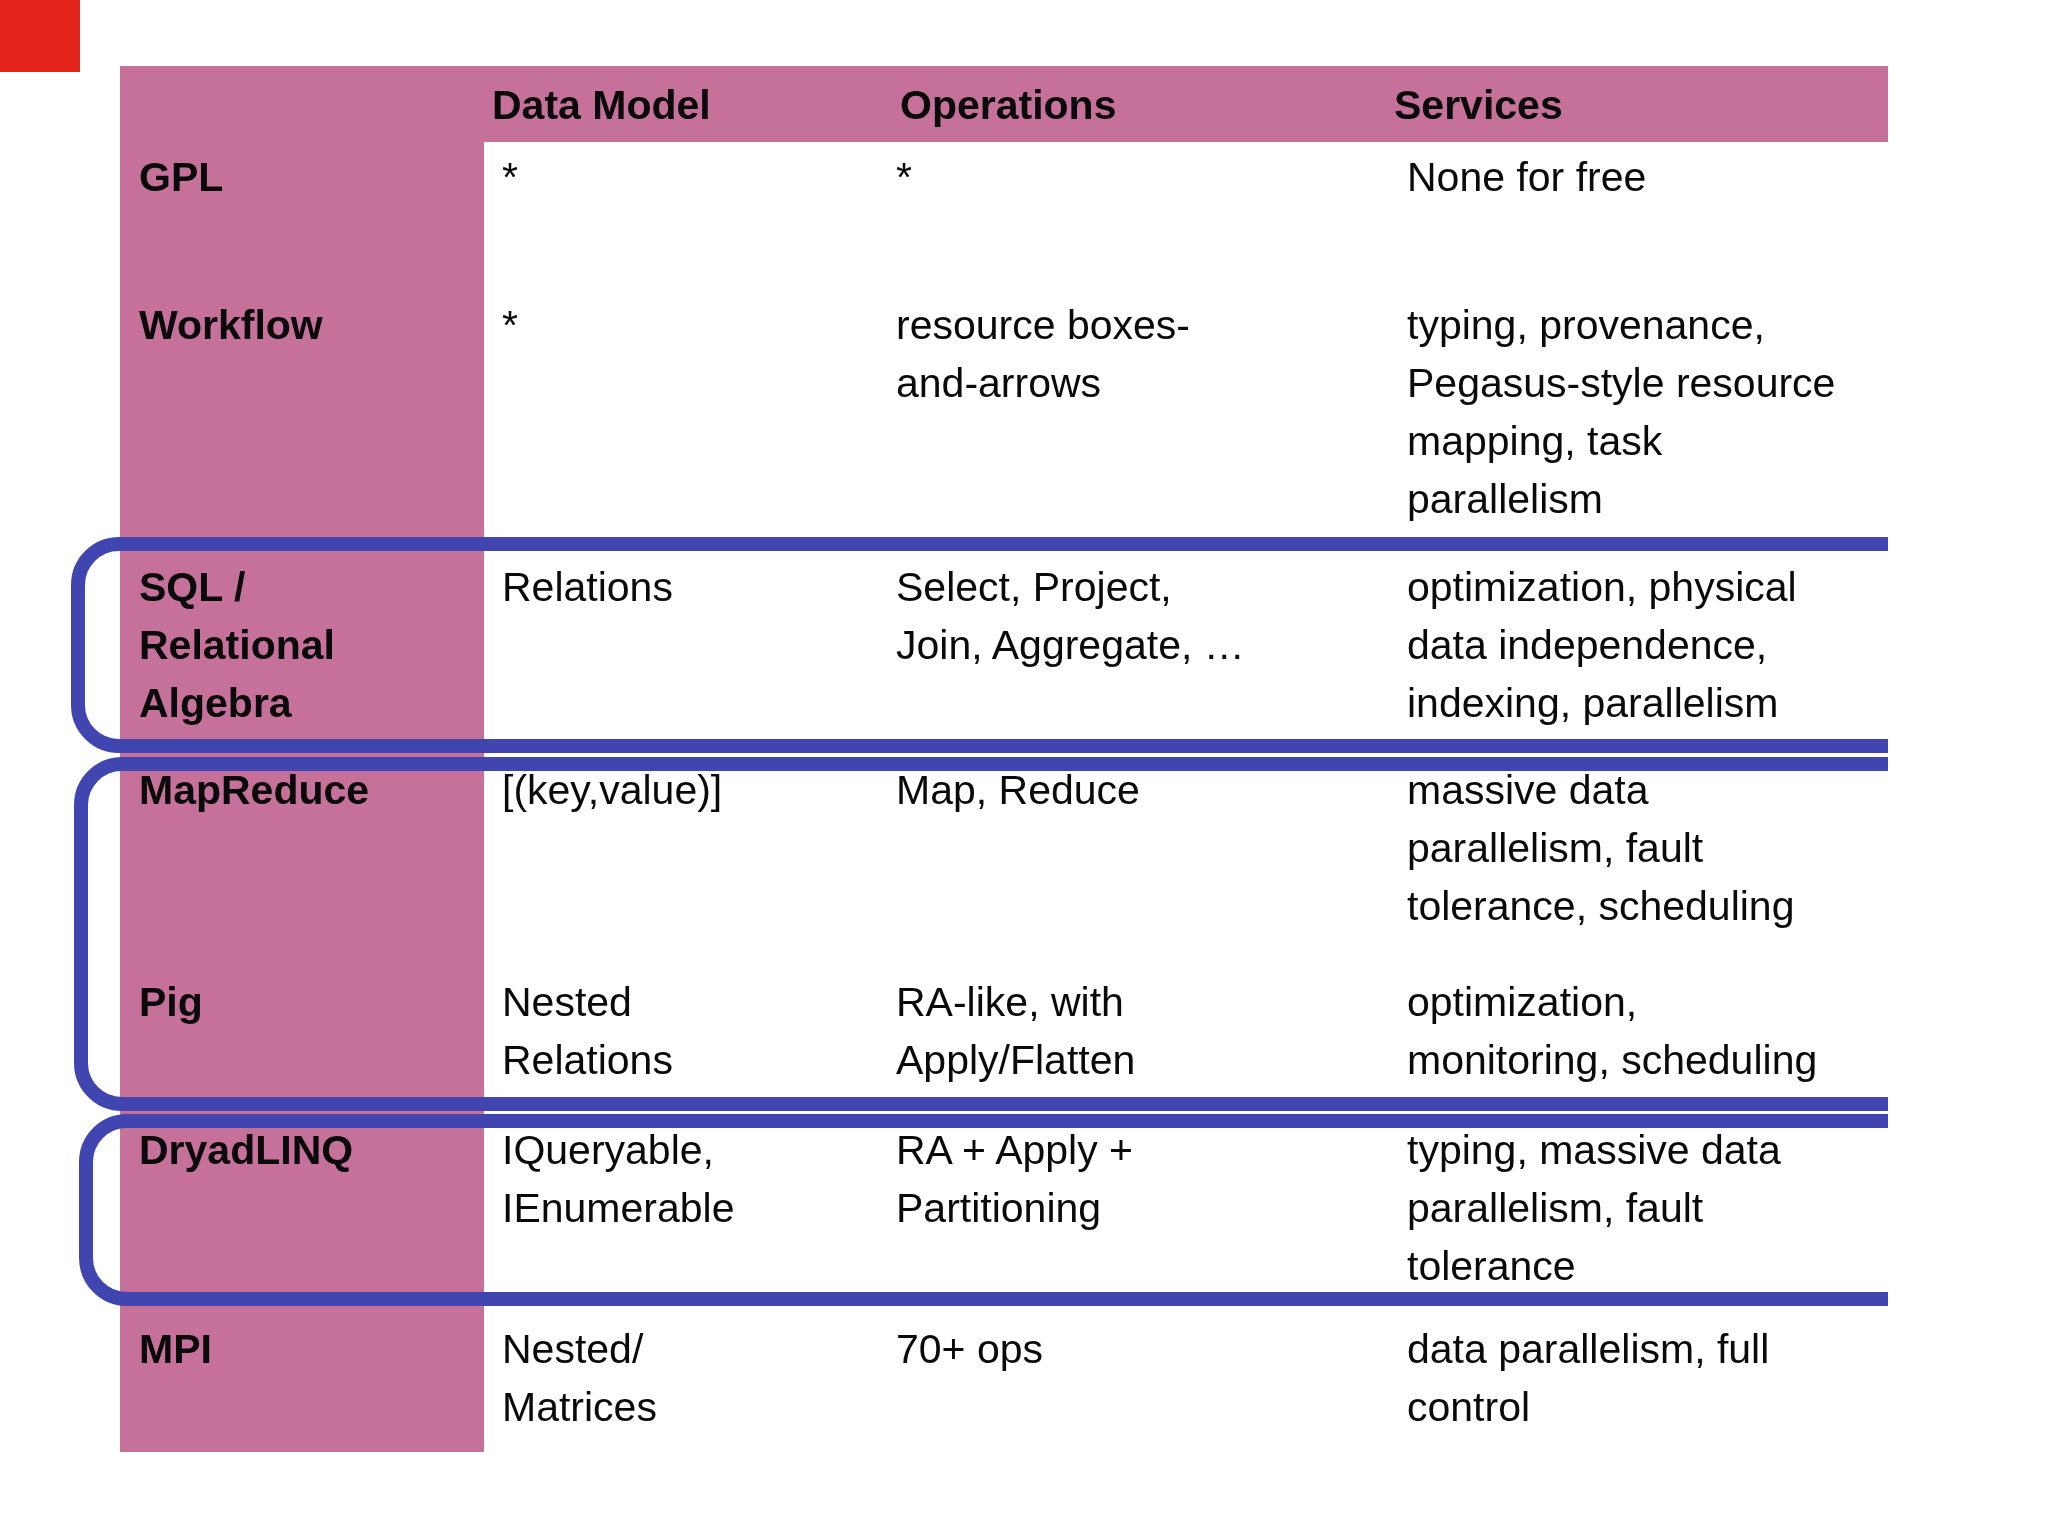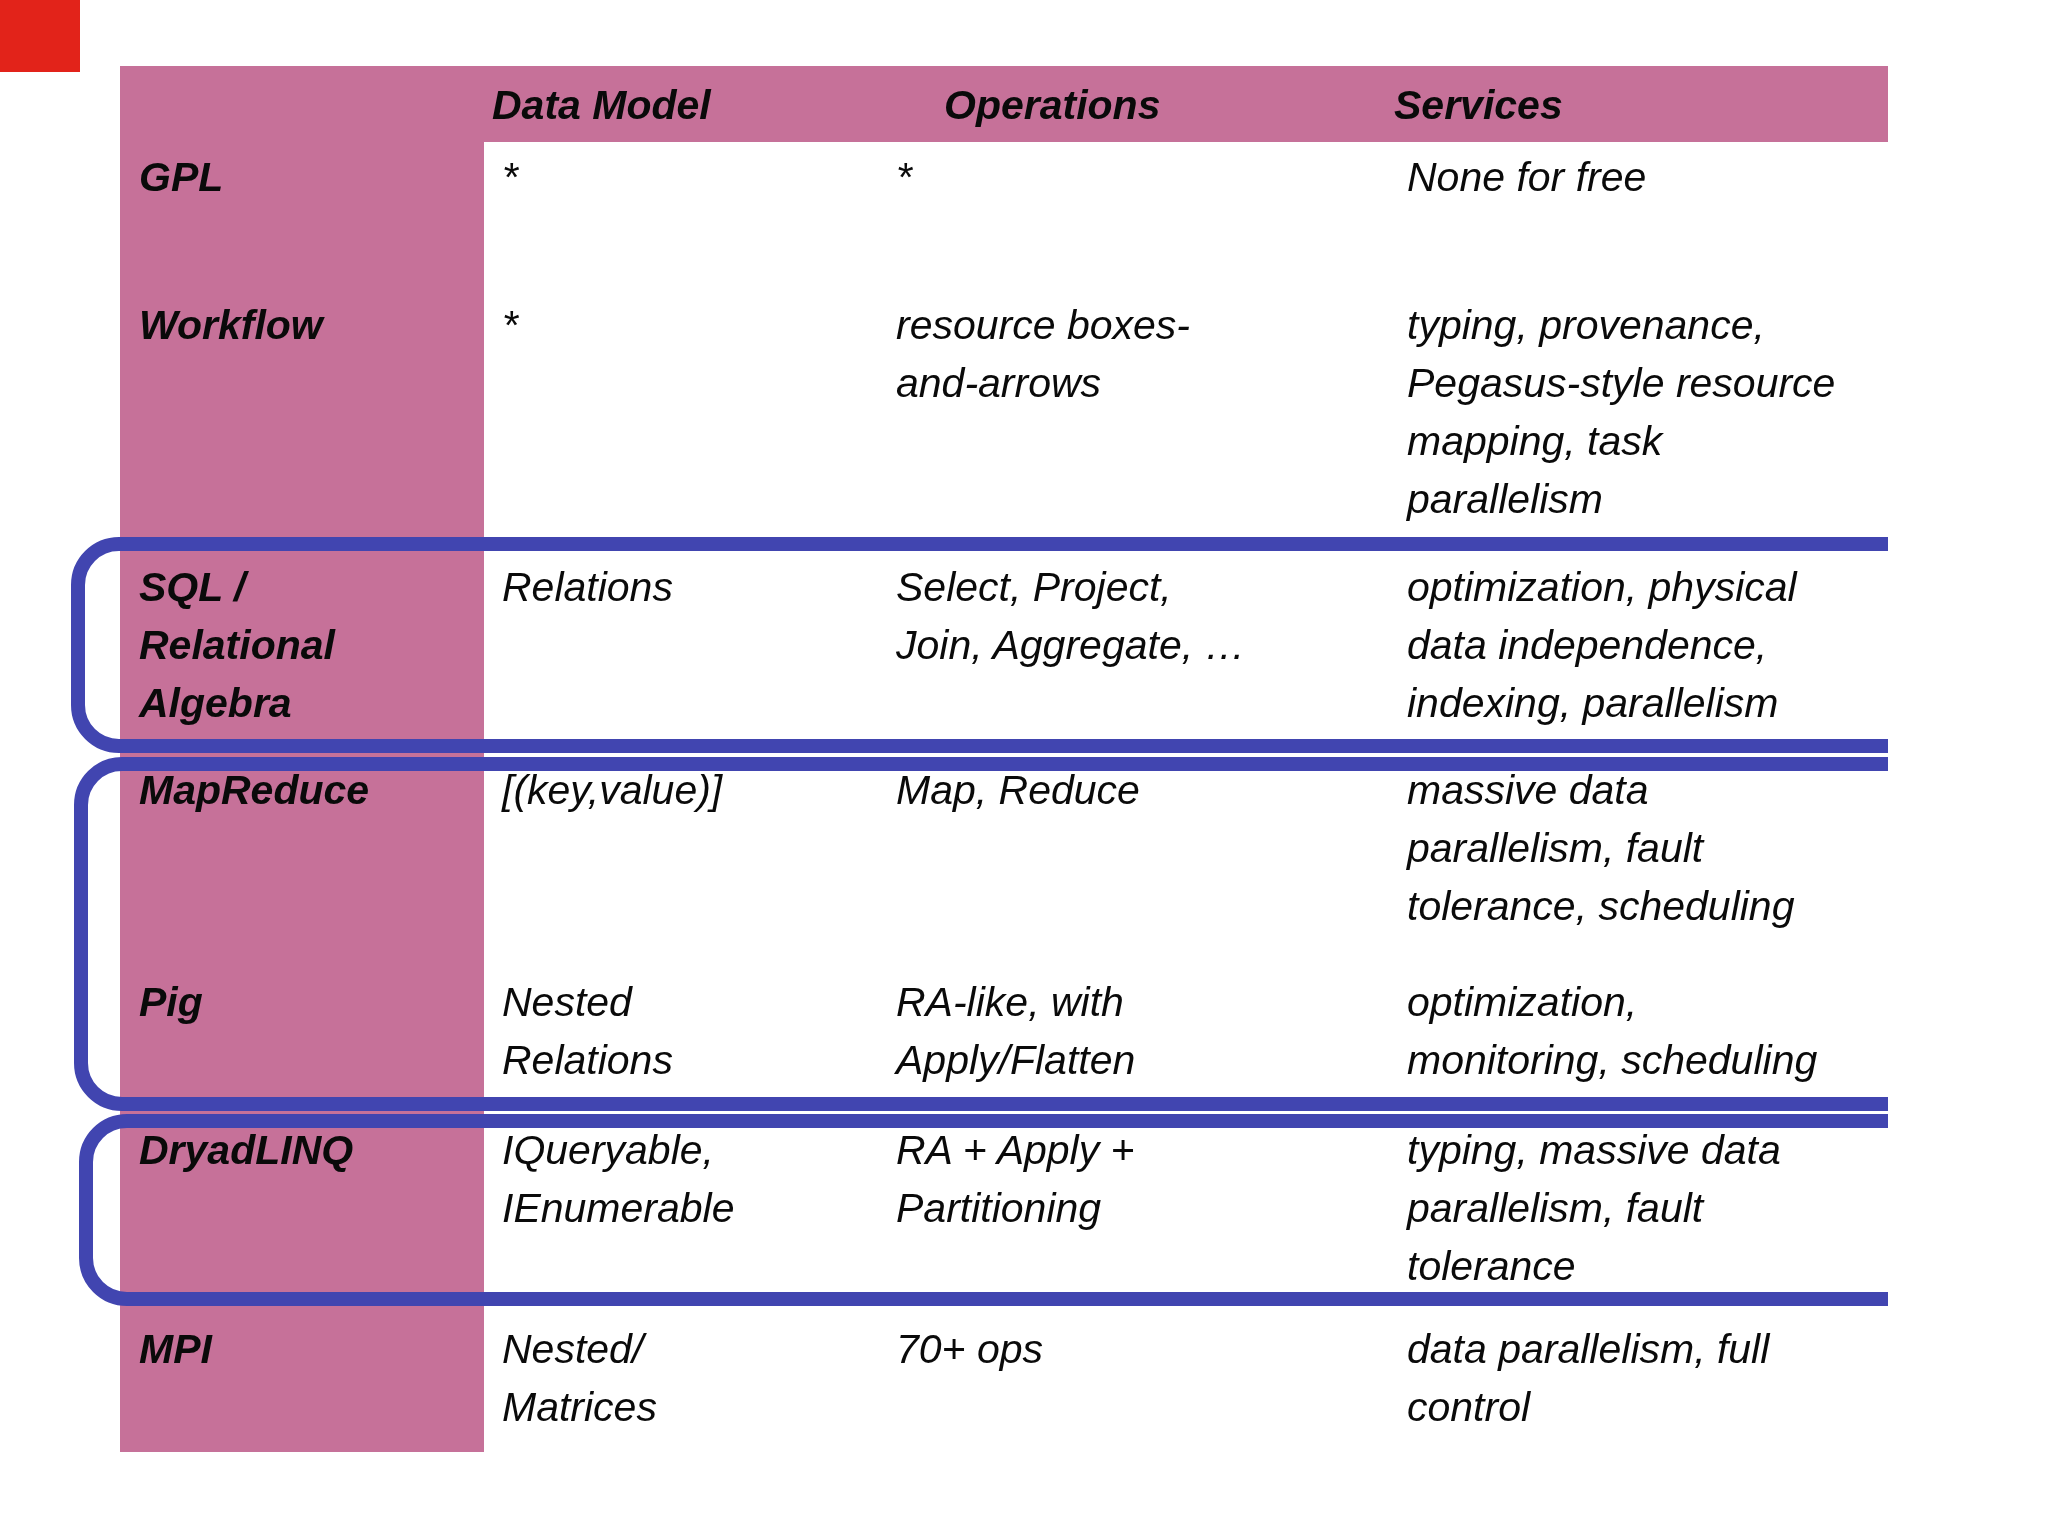--- a/index.html
+++ b/index.html
@@ -3,39 +3,38 @@
 <meta charset="utf-8">
 <style>
   html,body{margin:0;padding:0;background:#ffffff;}
   .slide{
     position:relative;
     width:1888px;height:1536px;
     background:var(--bg,#ffffff);
     font-family:"Liberation Sans", sans-serif;
     color:var(--text,#0a0a0a);
     overflow:hidden;
-    font-style:italic;
   }
   .red-square{
     position:absolute;left:0;top:0;width:80px;height:72px;
     background:var(--red,#e2231a);
   }
   .pink-band{position:absolute;background:var(--pink,#c67199);}
   .header-band{left:120px;top:66px;width:1857px;height:76px;}
   .left-column{left:120px;top:66px;width:364px;height:1386px;}
 
   .cell{
     position:absolute;top:0;
     font-size:41px;line-height:58px;
     white-space:pre-line;
   }
   .hdr,.label{font-weight:bold;}
   .header-row{position:absolute;left:0;top:76px;width:2048px;height:0;}
   .hx2{left:492px;}
-  .hx3{left:900px;margin-left:44px;}
+  .hx3{left:900px;}
   .hx4{left:1394px;}
 
   .row{position:absolute;left:0;width:2048px;height:0;}
   .c1{left:139px;width:330px;}
   .c2{left:502px;width:380px;}
   .c3{left:896px;width:490px;}
   .c4{left:1398px;width:600px;margin-left:9px;}
 
   .hl{
     position:absolute;box-sizing:border-box;

